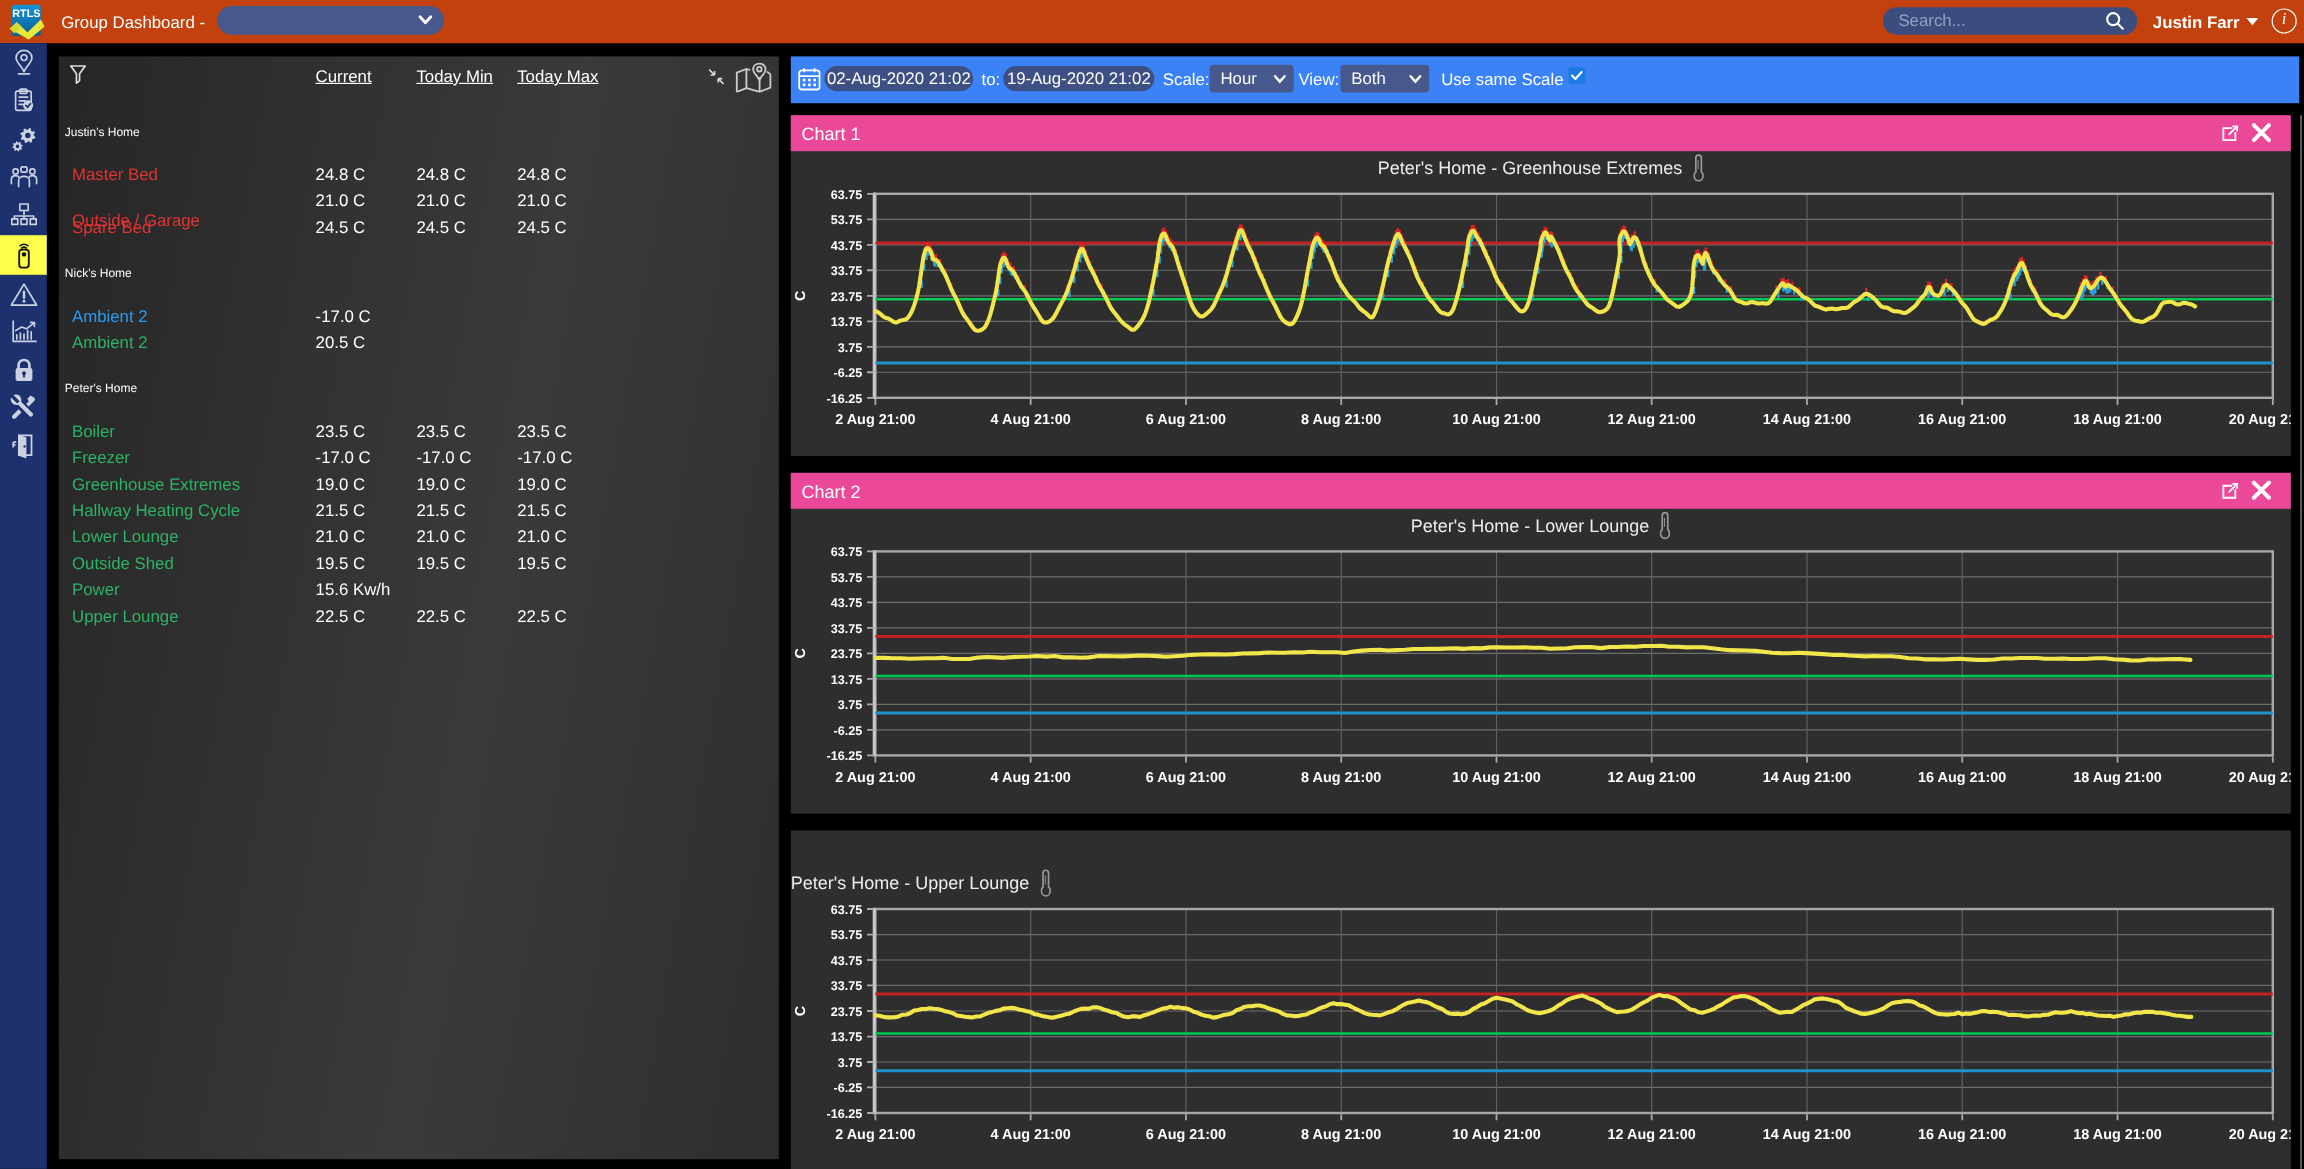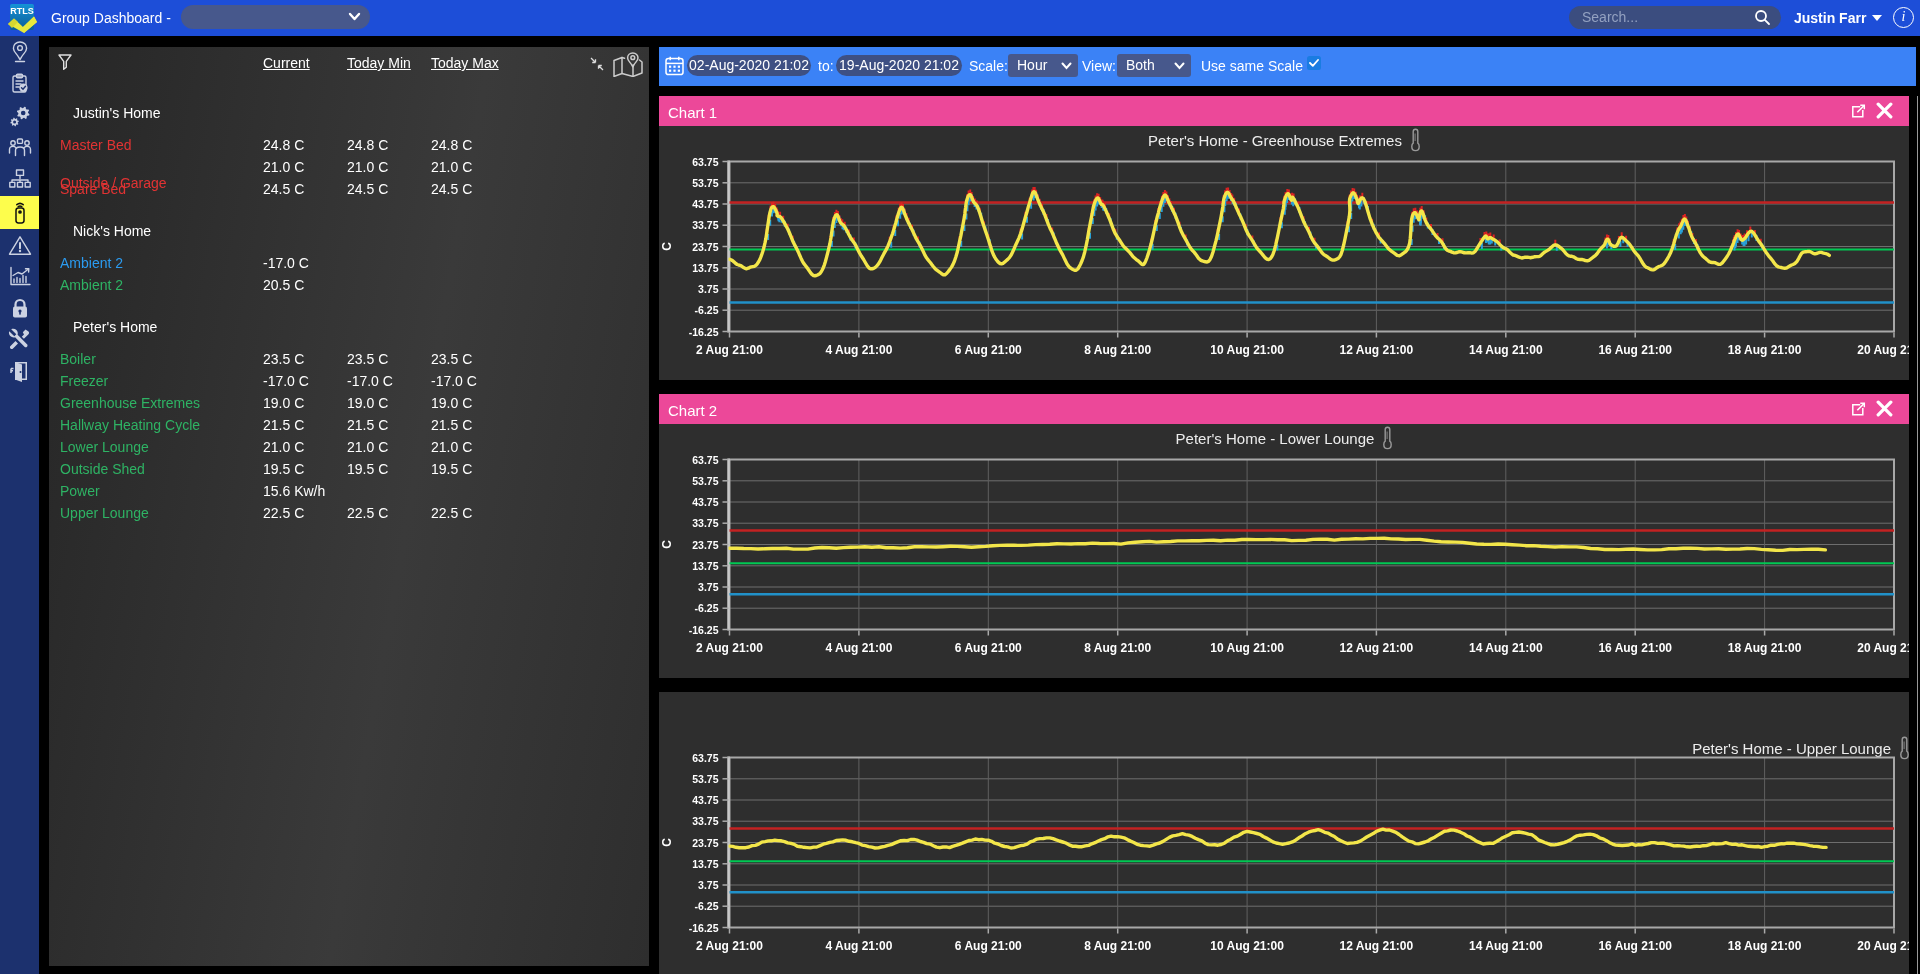--- a/index.html
+++ b/index.html
@@ -1,27 +1,27 @@
 <!DOCTYPE html>
 <html><head><meta charset="utf-8">
 <style>
 *{margin:0;padding:0;box-sizing:border-box}
 html,body{width:1920px;height:974px;overflow:hidden;background:#000;font-family:"Liberation Sans",sans-serif}
 .abs{position:absolute}
-#topbar{position:absolute;left:0;top:0;width:1920px;height:36px;background:#1d4ed8}
+#topbar{position:absolute;left:0;top:0;width:1920px;height:36px;background:#c2410c}
 #sidebar{position:absolute;left:0;top:36px;width:39px;height:938px;background:#1c316e}
 #panelL{position:absolute;left:49px;top:47px;width:600px;height:919px;background:linear-gradient(100deg,#262626,#3a3a3a 58%,#2e2e2e)}
 #toolbar{position:absolute;left:659px;top:47px;width:1257px;height:39px;background:#3b82f6;color:#fff;font-size:14px}
 .chartpanel{position:absolute;left:659px;width:1250px;height:284px;background:#2e2e2e}
 .ctitle{position:absolute;left:0;top:0;width:100%;height:30px;background:#ec4899}
 .ctitle .nm{position:absolute;left:9px;top:8px;color:#fff;font-size:15px}
 .chname{position:absolute;top:36px;width:100%;text-align:center;color:#ededed;font-size:15px}
 .sideicon{position:absolute;left:0;width:39px;height:32px;display:flex;align-items:center;justify-content:center}
 .active-ic{position:absolute;left:0;width:39px;height:33px;background:#fdfd4c;display:flex;align-items:center;justify-content:center}
-.grp{position:absolute;color:#fff;font-size:14px;left:24px}
+.grp{position:absolute;color:#fff;font-size:10px;left:5px}
 .rowlab{position:absolute;left:11px;font-size:14px}
 .cv{position:absolute;font-size:14px;color:#fff}
 .red{color:#e23333}.grn{color:#2eb364}.blu{color:#2b9bf0}
 .hdr{position:absolute;top:8px;color:#fff;font-size:14px;text-decoration:underline}
 </style></head>
 <body>
 
 <div id="topbar">
  <svg class="abs" style="left:6px;top:3px" width="32" height="31" viewBox="0 0 32 31">
   <defs>
@@ -828,21 +828,21 @@
       <text x="11.5" y="150.5" text-anchor="middle" font-size="12" font-weight="bold" fill="#fff" font-family="Liberation Sans, sans-serif" transform="rotate(-90 11.5 150.5)">C</text>
       <g clip-path="url(#cp2)">
         <line x1="70.5" y1="136.4" x2="1235.0" y2="136.4" stroke="#c32222" stroke-width="2.5"></line>
         <line x1="70.5" y1="169.3" x2="1235.0" y2="169.3" stroke="#00c853" stroke-width="2"></line>
         <line x1="70.5" y1="200.2" x2="1235.0" y2="200.2" stroke="#2191c9" stroke-width="2.5"></line>
         <polyline points="70.5,154.2 77.6,154.2 84.7,154.5 91.8,154.6 99.0,155.0 106.1,154.7 113.2,154.5 120.3,154.5 127.4,154.2 134.5,155.1 141.7,155.1 148.8,155.1 155.9,154.0 163.0,153.5 170.1,153.8 177.2,154.2 184.4,153.6 191.5,153.3 198.6,153.1 205.7,152.7 212.8,153.2 219.9,152.7 227.1,153.8 234.2,153.7 241.3,154.1 248.4,153.8 255.5,152.8 262.6,152.8 269.8,152.9 276.9,153.0 284.0,152.7 291.1,152.3 298.2,152.4 305.3,152.8 312.5,153.3 319.6,152.8 326.7,152.4 333.8,151.7 340.9,151.4 348.0,151.3 355.2,151.3 362.3,151.4 369.4,151.1 376.5,150.6 383.6,150.5 390.7,150.3 397.9,149.8 405.0,149.9 412.1,150.0 419.2,149.6 426.3,149.8 433.4,149.1 440.6,149.5 447.7,149.6 454.8,149.5 461.9,150.1 469.0,148.9 476.1,148.2 483.3,147.7 490.4,147.4 497.5,148.1 504.6,147.8 511.7,147.5 518.8,146.9 525.9,146.9 533.1,146.7 540.2,146.7 547.3,146.4 554.4,146.3 561.5,146.7 568.6,146.1 575.8,146.3 582.9,145.5 590.0,145.4 597.1,145.6 604.2,145.6 611.3,145.4 618.5,145.8 625.6,145.8 632.7,146.6 639.8,146.4 646.9,146.2 654.0,145.4 661.2,145.3 668.3,145.3 675.4,146.1 682.5,145.2 689.6,145.1 696.7,144.8 703.9,144.9 711.0,144.4 718.1,144.4 725.2,144.2 732.3,144.9 739.4,145.0 746.6,145.5 753.7,145.4 760.8,145.4 767.9,146.2 775.0,147.1 782.1,147.8 789.3,148.0 796.4,148.1 803.5,148.4 810.6,149.2 817.7,150.0 824.8,150.3 832.0,150.4 839.1,150.0 846.2,150.3 853.3,150.7 860.4,151.1 867.5,151.7 874.7,151.6 881.8,152.2 888.9,152.6 896.0,153.0 903.1,152.6 910.2,152.9 917.4,152.9 924.5,153.5 931.6,154.5 938.7,154.7 945.8,155.5 952.9,155.4 960.0,155.6 967.2,155.3 974.3,155.0 981.4,155.5 988.5,155.9 995.6,155.9 1002.7,155.6 1009.9,154.8 1017.0,154.7 1024.1,154.3 1031.2,154.3 1038.3,154.4 1045.4,155.0 1052.6,154.9 1059.7,154.8 1066.8,155.2 1073.9,155.1 1081.0,155.0 1088.1,154.5 1095.3,154.6 1102.4,155.4 1109.5,155.7 1116.6,156.3 1123.7,156.4 1130.8,155.5 1138.0,155.6 1145.1,155.4 1152.2,155.3 1159.3,155.3 1166.4,155.9" fill="none" stroke="#f3e64a" stroke-width="3.4" stroke-opacity="1.0" stroke-linejoin="round" stroke-linecap="round"></polyline>
       </g>
     </svg>
 </div>
 <div class="chartpanel" style="top:692px">
- <div class="chname" style="display:flex;align-items:center;justify-content:flex-end;top:44px">Peter's Home - Upper Lounge<svg style="margin-left:9px" width="9" height="25" viewBox="0 0 9 25">
+ <div class="chname" style="display:flex;align-items:center;justify-content:flex-start;top:32px">Peter's Home - Upper Lounge<svg style="margin-left:9px" width="9" height="25" viewBox="0 0 9 25">
         <path d="M4.5 1.2 C3 1.2 2.2 2.2 2.2 3.6 L2.2 15.2 C1 16 0.8 17.4 0.8 18.4 C0.8 20.9 2.4 22.6 4.5 22.6 C6.6 22.6 8.2 20.9 8.2 18.4 C8.2 17.4 8 16 6.8 15.2 L6.8 3.6 C6.8 2.2 6 1.2 4.5 1.2 Z" fill="none" stroke="#9a9a9a" stroke-width="1.4"></path>
         <path d="M4.1 5.5 L4.1 13" stroke="#9a9a9a" stroke-width="0.8"></path>
       </svg></div>
  <svg width="1250" height="284" viewBox="0 0 1250 284" style="position:absolute;left:0;top:0">
       <clipPath id="cp3">
         <rect x="69.5" y="59.5" width="1166.5" height="182.0"></rect>
       </clipPath>
       <line x1="70.5" y1="86.8" x2="1235.0" y2="86.8" stroke="#6e6e6e" stroke-width="1"></line>
       <line x1="70.5" y1="108.0" x2="1235.0" y2="108.0" stroke="#6e6e6e" stroke-width="1"></line>
       <line x1="70.5" y1="129.2" x2="1235.0" y2="129.2" stroke="#6e6e6e" stroke-width="1"></line>

